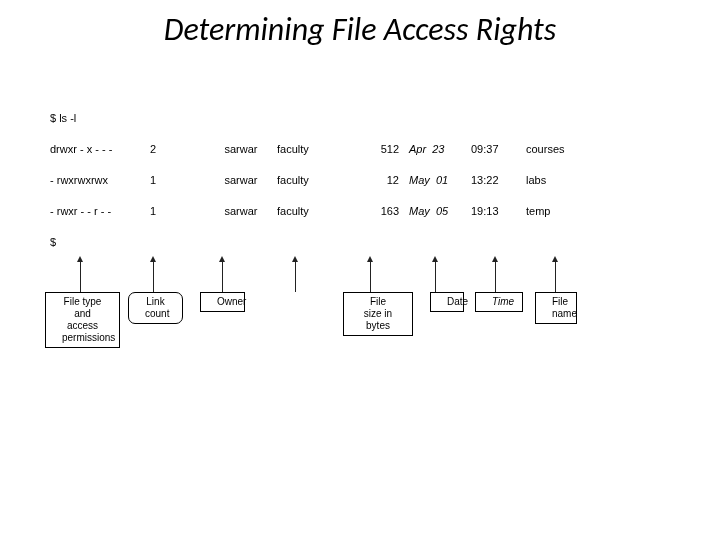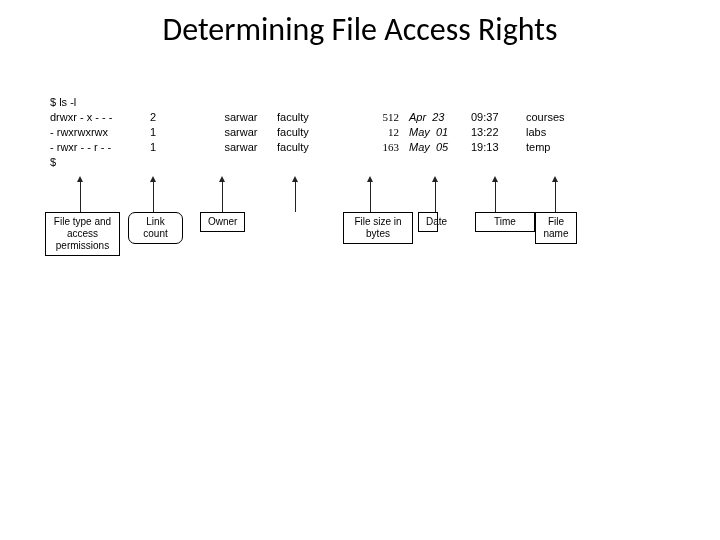--- a/index.html
+++ b/index.html
@@ -11,46 +11,48 @@
     height: 540px;
     position: relative;
   }
   .slide-title {
     font-family: Calibri, Arial, sans-serif;
     font-size: 32px;
     text-align: center;
     margin-top: 10px;
     font-weight: 400;
     color: #000;
+    font-style: italic;
   }
   .diagram {
     position: absolute;
     top: 95px;
     left: 50px;
     width: 620px;
   }
   .listing {
     font-family: Arial, sans-serif;
     font-size: 11px;
     color: #000;
   }
   .listing-row {
     display: flex;
     height: 15px;
     line-height: 15px;
     white-space: pre;
+    margin-top: 16px;
   }
   .col {
     text-align: left;
   }
   .col.perm   { width: 100px; }
   .col.links  { width: 55px;  }
   .col.owner  { width: 72px; text-align: center;  }
   .col.group  { width: 72px;  }
-  .col.size   { width: 50px; text-align: right; padding-right: 10px; font-family: Liberation Serif, serif; }
+  .col.size   { width: 50px; text-align: right; padding-right: 10px; }
   .col.date   { width: 62px; font-style: italic; }
   .col.time   { width: 55px; }
   .col.name   { width: 70px; }
 
   .arrows {
     position: relative;
     margin-top: 8px;
     height: 34px;
   }
   .arrow {
@@ -76,21 +78,21 @@
     height: 60px;
   }
   .lbl {
     position: absolute;
     top: 0;
     border: 1px solid #000;
     background: #fff;
     font-size: 10px;
     line-height: 12px;
     text-align: center;
-    padding: 3px 7px;
+    padding: 3px 16px;
     box-sizing: border-box;
   }
 </style>
 </head>
 <body>
 
 <div class="slide-title">Determining File Access Rights</div>
 
 <div class="diagram">
 
@@ -143,18 +145,18 @@
     <div class="arrow" style="left:385px; height:30px;"></div>
     <div class="arrow" style="left:445px; height:30px;"></div>
     <div class="arrow" style="left:505px; height:30px;"></div>
   </div>
 
   <div class="labels">
     <div class="lbl" style="left:-5px;  width:75px;">File type and access permissions</div>
     <div class="lbl" style="left:78px;  width:55px;border-radius:7px;">Link count</div>
     <div class="lbl" style="left:150px; width:45px;">Owner</div>
     <div class="lbl" style="left:293px; width:70px;">File size in bytes</div>
-    <div class="lbl" style="left:368px; width:20px;">Date</div>
-    <div class="lbl" style="left:425px; width:60px;">Time</div>
+    <div class="lbl" style="left:380px; width:20px;">Date</div>
+    <div class="lbl" style="left:425px; width:48px;font-style:italic;">Time</div>
     <div class="lbl" style="left:485px; width:42px;">File name</div>
   </div>
 
 </div>
 
 </body></html>

